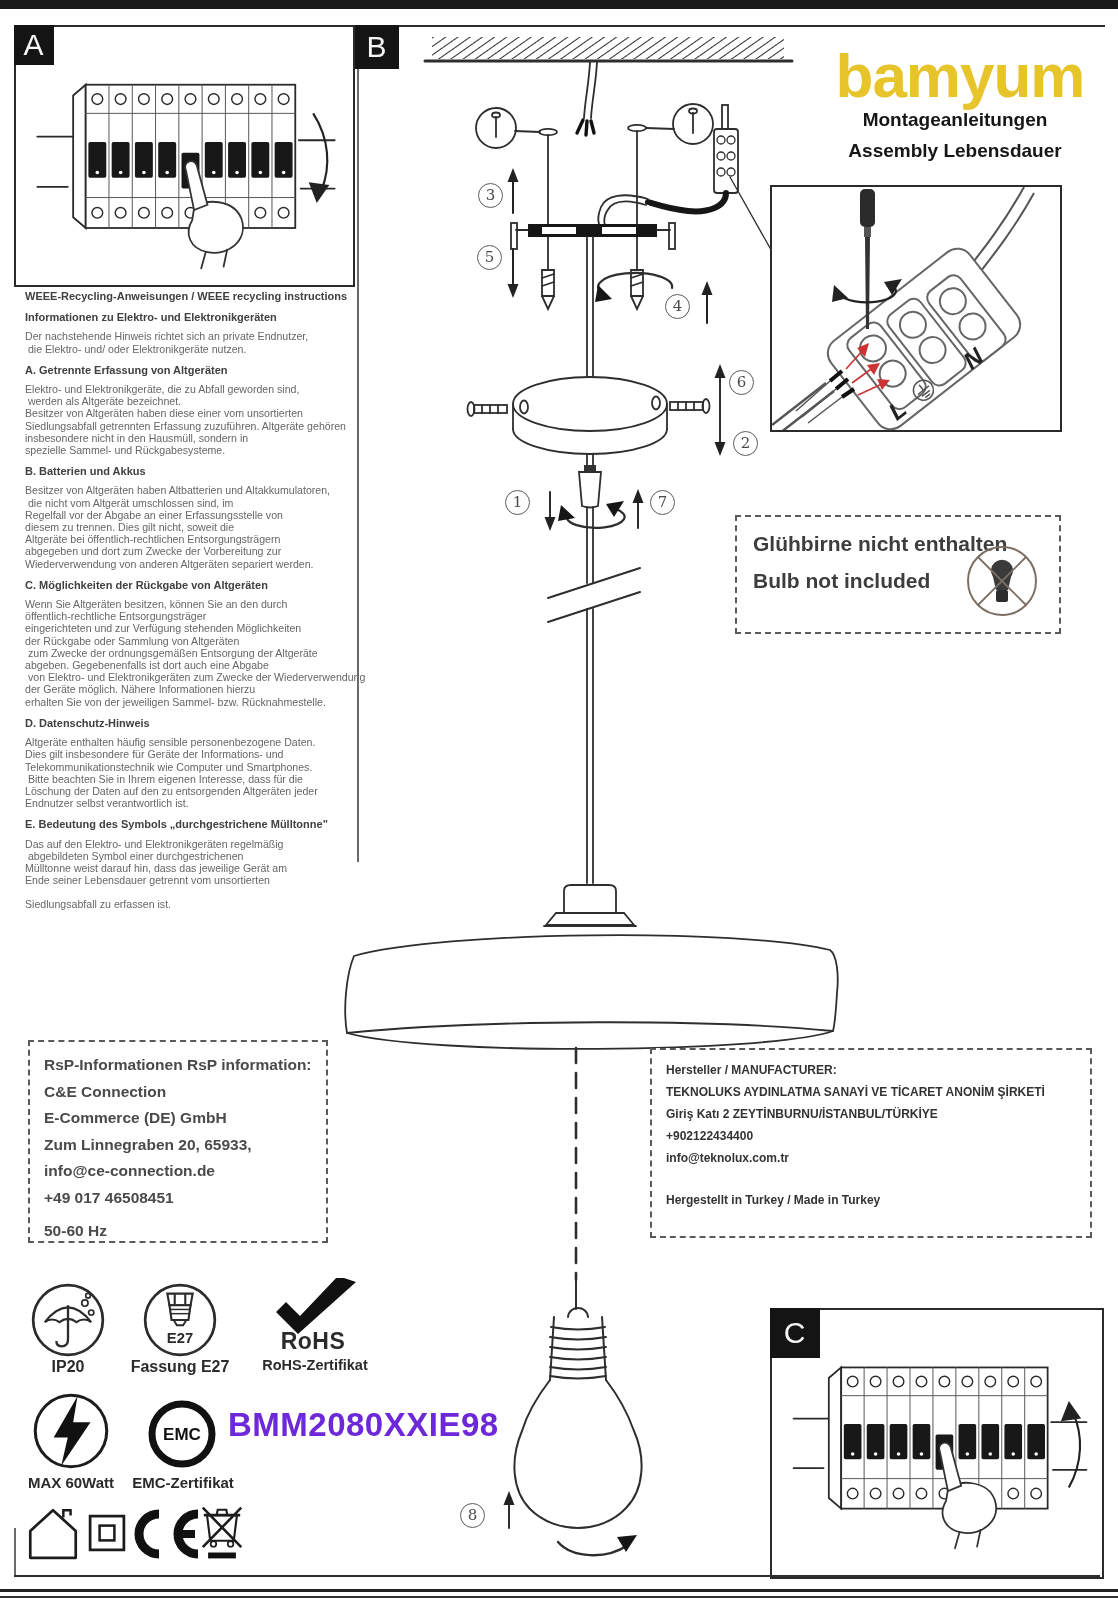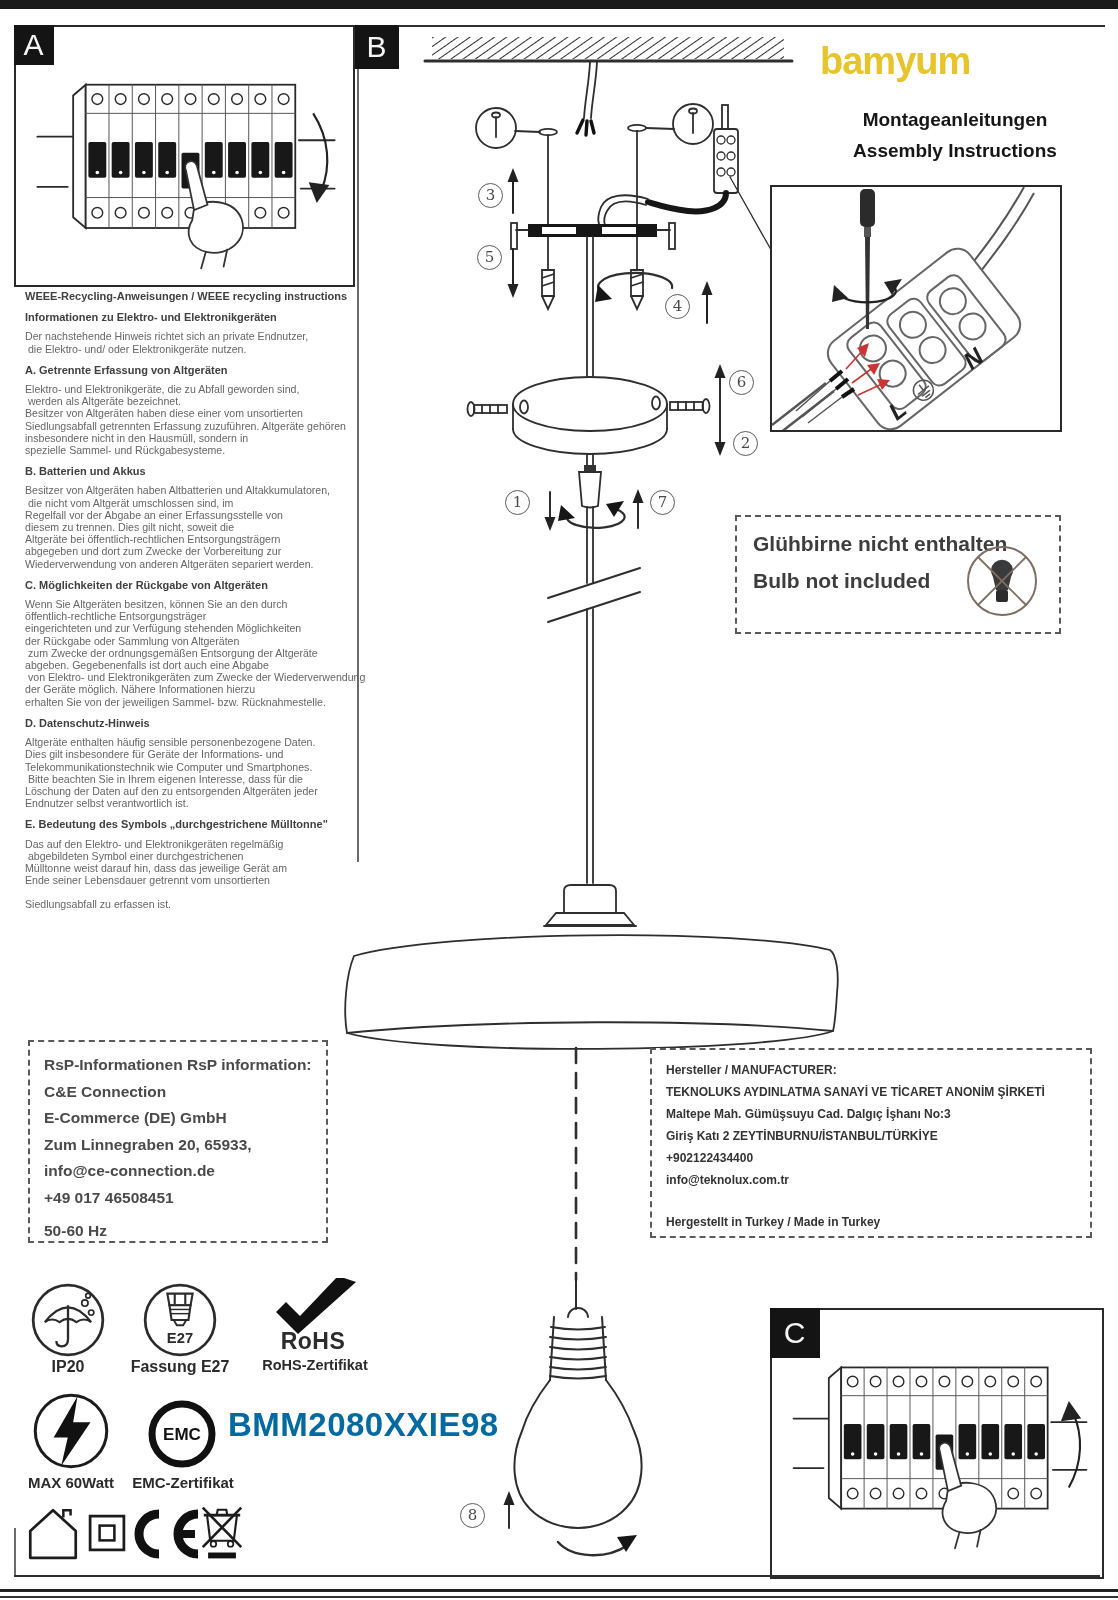--- a/index.html
+++ b/index.html
@@ -6,32 +6,32 @@
   body{width:1118px;height:1600px;position:relative;background:#fff;
        font-family:"Liberation Sans",sans-serif;color:#2e2e2e;overflow:hidden}
   .abs{position:absolute}
   .topbar{left:0;top:0;width:1118px;height:9px;background:#1a1a1a}
   .hline{background:#2e2e2e}
   .vline{background:#6a6a6a}
   .panel-label{background:#141414;color:#f5f5f5;display:flex;align-items:center;justify-content:center;
                font-weight:200;font-size:30px;letter-spacing:1px}
   .frame{border:2px solid #2a2a2a;background:#fff}
   .dashed-box{border:2px dashed #5a5a5a;background:#fff}
-  .brand{font-size:38px;font-weight:800;color:#e7c42a;letter-spacing:-1px;}
+  .brand{font-size:62px;font-weight:800;color:#e7c42a;letter-spacing:-1px;text-align:center}
   .doc-title{font-size:19px;line-height:31px;font-weight:700;color:#161616;text-align:center}
   .weee{width:372px;font-size:10.6px;line-height:12.2px;color:#666}
   .weee .hd{font-weight:700;color:#404040;font-size:11px;margin:9px 0 7px 0;white-space:pre}
   .weee .bd{white-space:pre;margin:0 0 4px 0}
   .step{position:absolute;width:25px;height:25px;border:1.6px solid #5c5c5c;border-radius:50%;
         color:#4a4a4a;font:15px/23px "DejaVu Serif",serif;text-align:center;background:#fff;box-sizing:border-box}
   .bulb-note-txt{font-size:21px;font-weight:700;color:#3d3d3d;line-height:37px}
   .rsp{font-size:15.5px;font-weight:700;color:#4a4a4a;line-height:26.5px}
   .mfr{font-size:12px;font-weight:700;color:#333;line-height:22px}
   .cert-label{font-weight:700;color:#2b2b2b;text-align:center}
-  .model{font-size:33px;font-weight:800;color:#0369a1;letter-spacing:0.5px}
+  .model{font-size:33px;font-weight:800;color:#6d28d9;letter-spacing:0.5px}
   svg{display:block}
 </style>
 </head>
 <body>
 
 <svg width="0" height="0" style="position:absolute">
   <defs>
     <g id="breaker" stroke="#2a2a2a" stroke-width="2" fill="none" stroke-linecap="round">
       <line x1="4" y1="80" x2="44" y2="80"></line>
         <line x1="4" y1="136" x2="38" y2="136"></line>
@@ -116,21 +116,21 @@
 </div>
 
 <div class="abs panel-label" style="left:355px;top:25px;width:44px;height:44px">
   <span>B</span>
 </div>
 <div class="abs vline" style="left:357px;top:69px;width:1.5px;height:793px"></div>
 
 <div class="abs brand" style="left:820px;top:40px;width:280px">bamyum</div>
 <div class="abs doc-title" style="left:805px;top:104px;width:300px">
   <div>Montageanleitungen</div>
-  <div>Assembly Instructions</div>
+  <div>Assembly Lebensdauer</div>
 </div>
 
 <svg class="abs" style="left:340px;top:25px" width="500" height="1040" viewBox="0 0 500 1040">
   <defs>
     <pattern id="hatch" width="7" height="7" patternUnits="userSpaceOnUse" patternTransform="rotate(55)">
       <line x1="0" y1="0" x2="0" y2="7" stroke="#2e2e2e" stroke-width="2"></line>
     </pattern>
   </defs>
   <g stroke="#2e2e2e" fill="none" stroke-width="1.8" stroke-linecap="round">
     <rect x="92" y="12" width="352" height="22" fill="url(#hatch)" stroke="none"></rect>
@@ -406,21 +406,20 @@
   <div>E-Commerce (DE) GmbH</div>
   <div>Zum Linnegraben 20, 65933,</div>
   <div>info@ce-connection.de</div>
   <div>+49 017 46508451</div>
   <div style="margin-top:7px">50-60 Hz</div>
 </div>
 
 <div class="abs dashed-box mfr" style="left:650px;top:1048px;width:442px;height:190px;padding:9px 0 0 14px;box-sizing:border-box">
   <div>Hersteller / MANUFACTURER:</div>
   <div>TEKNOLUKS AYDINLATMA SANAYİ VE TİCARET ANONİM ŞİRKETİ</div>
-  <div>Maltepe Mah. Gümüşsuyu Cad. Dalgıç İşhanı No:3</div>
   <div>Giriş Katı 2 ZEYTİNBURNU/İSTANBUL/TÜRKİYE</div>
   <div>+902122434400</div>
   <div>info@teknolux.com.tr</div>
   <div style="margin-top:20px">Hergestellt in Turkey / Made in Turkey</div>
 </div>
 
 <svg class="abs" style="left:30px;top:1282px" width="76" height="76" viewBox="0 0 72 72">
   <circle cx="36" cy="36" r="33" stroke="#2b2b2b" stroke-width="2.6" fill="none"></circle>
   <path d="M14,38 Q36,10 58,38 Q51,33 44,38 Q36,32 28,38 Q21,33 14,38 Z" fill="#fff" stroke="#2b2b2b" stroke-width="2"></path>
   <line x1="36" y1="22" x2="36" y2="54" stroke="#2b2b2b" stroke-width="2.2"></line>

